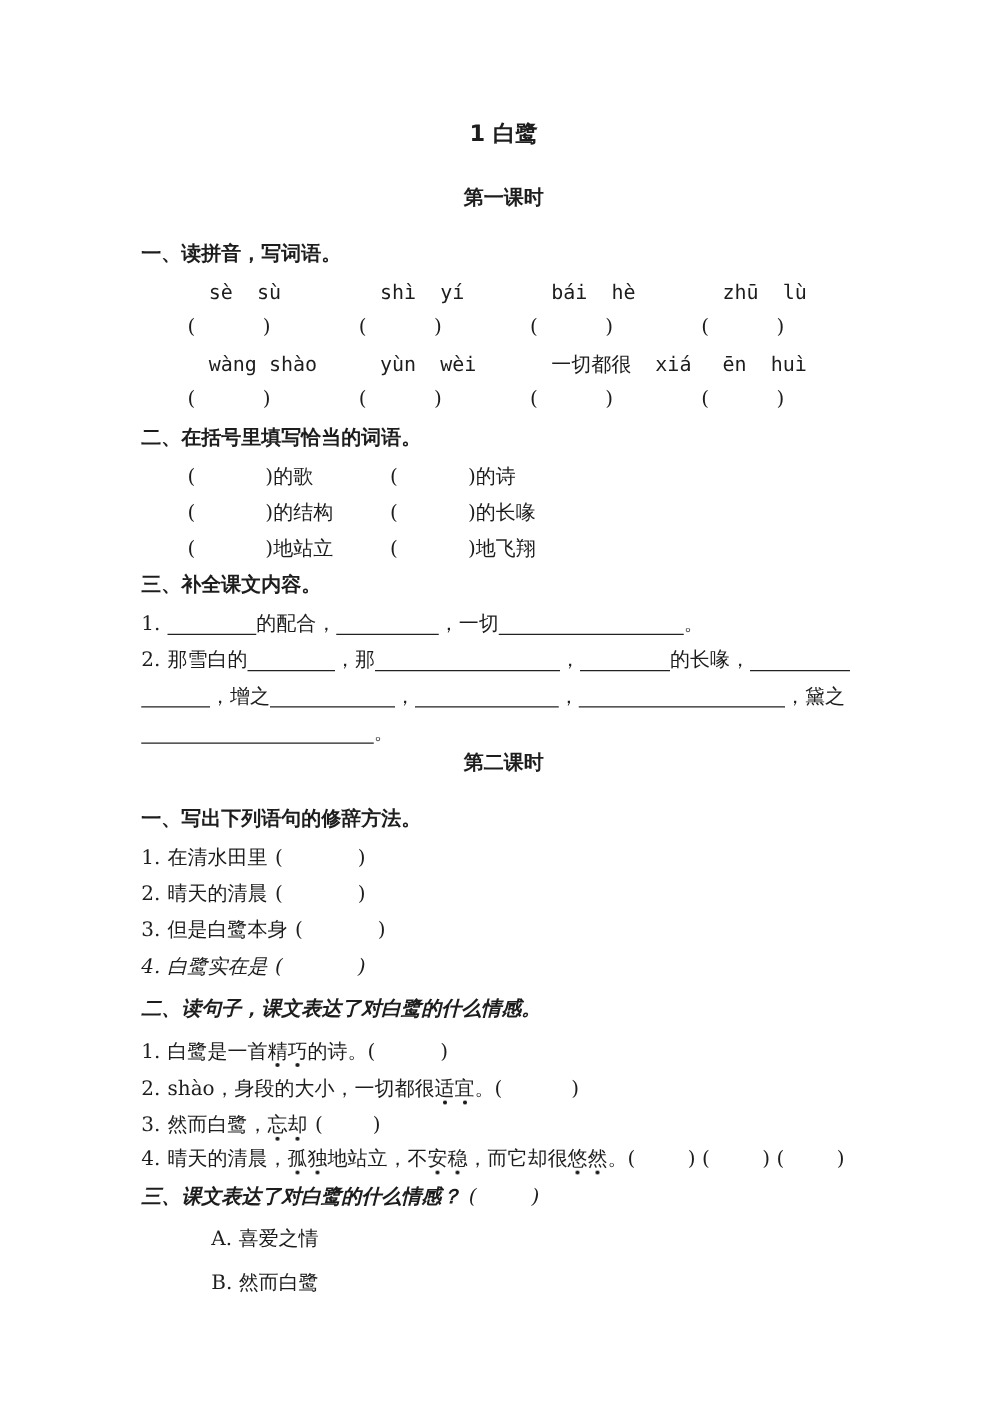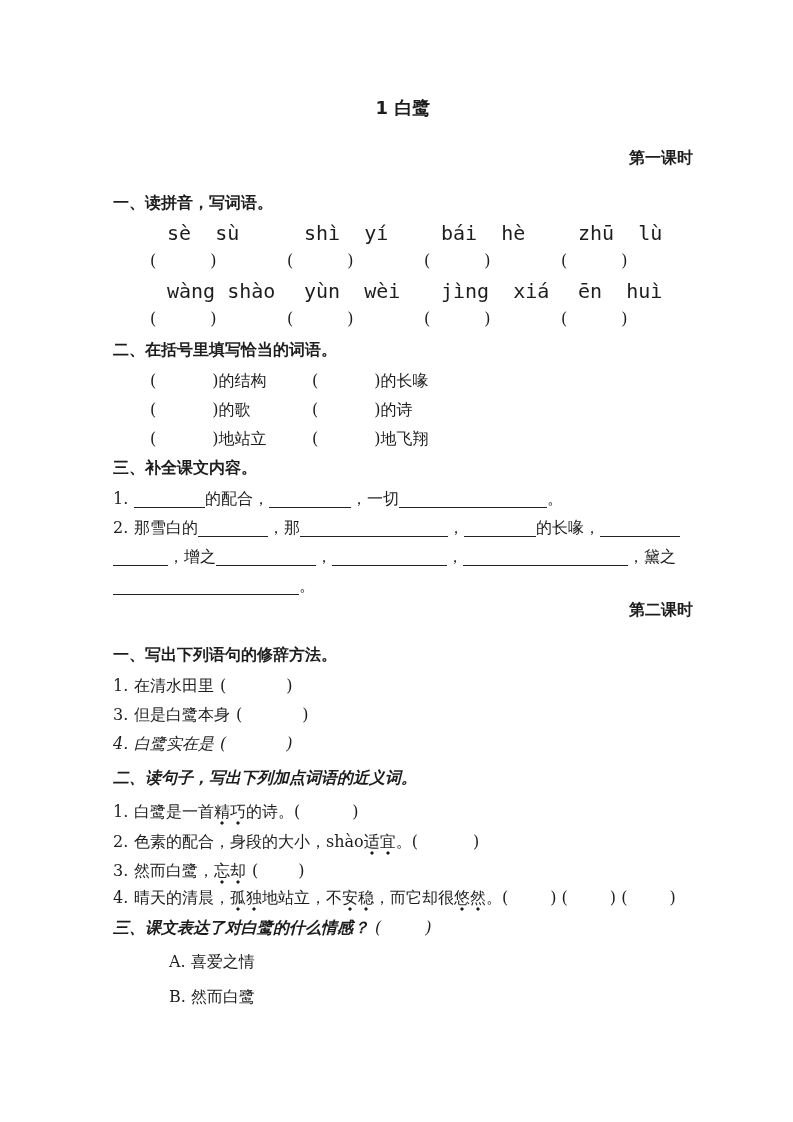--- a/index.html
+++ b/index.html
@@ -16,39 +16,39 @@
     width: 793px; height: 1122px;
     padding: 96px 100px 20px 113px;
   }
   .center { text-align: center; }
   .hei {
     font-family: "DejaVu Sans", "Liberation Sans", sans-serif;
     font-weight: 700;
     margin-top: 22px;
   }
   .doc-title { font-size: 18px; line-height: 24px; margin: 0 0 27px 0; }
-  .session-h { font-size: 16px; line-height: 21px; margin: 0 0 24px 0; text-align: right; }
+  .session-h { font-size: 16px; line-height: 21px; margin: 0 0 24px 0; }
   .sec-h     { font-size: 16px; line-height: 21px; margin: 0 0 10px 0; }
   .row { line-height: 21px; margin: 0 0 8px 0; white-space: nowrap; }
   .mb3  { margin-bottom: 3px; }
   .mb6  { margin-bottom: 6px; }
   .mb9  { margin-bottom: 9px; }
   .mb10 { margin-bottom: 10px; }
   .mb13 { margin-bottom: 13px; font-style: italic; }
   .mb14 { margin-bottom: 14px; }
   
   .py-grid {
     display: grid;
     grid-template-columns: repeat(4, 137px);
     margin-left: 37px;
   }
   .py {
     white-space: pre;
     font-family: "DejaVu Sans Mono", "Liberation Mono", monospace;
-    font-size: 20px;
+    font-size: 16px;
     padding-left: 17px;
   }
   .gap { display: inline-block; }
   .par { font-family: "DejaVu Serif", "Liberation Serif", serif; font-weight: 400; }
   .pgroup { margin-left: 6px; }
   
   .ind37 { margin-left: 37px; }
   .ind39 { margin-left: 56px; }
   .fg { display: inline-block; width: 157px; }
   
@@ -89,39 +89,39 @@
   <div class="py-grid row mb10">
     <span><span class="par">(</span><span class="gap" style="width:54px"></span><span class="par">)</span></span>
     <span><span class="par">(</span><span class="gap" style="width:54px"></span><span class="par">)</span></span>
     <span><span class="par">(</span><span class="gap" style="width:54px"></span><span class="par">)</span></span>
     <span><span class="par">(</span><span class="gap" style="width:54px"></span><span class="par">)</span></span>
   </div>
 
   <div class="py-grid row mb6">
     <span class="py">wàng shào</span>
     <span class="py">yùn  wèi</span>
-    <span class="py">jìng  xiá</span>
+    <span class="py">一切都很  xiá</span>
     <span class="py">ēn  huì</span>
   </div>
   <div class="py-grid row mb10">
     <span><span class="par">(</span><span class="gap" style="width:54px"></span><span class="par">)</span></span>
     <span><span class="par">(</span><span class="gap" style="width:54px"></span><span class="par">)</span></span>
     <span><span class="par">(</span><span class="gap" style="width:54px"></span><span class="par">)</span></span>
     <span><span class="par">(</span><span class="gap" style="width:54px"></span><span class="par">)</span></span>
   </div>
 
   <div class="sec-h hei">二、在括号里填写恰当的词语。</div>
 
   <div class="row ind37">
+    <span class="fg"><span class="par">(</span><span class="gap" style="width:56px"></span><span class="par">)</span><span>的歌</span></span>
+    <span><span class="par">(</span><span class="gap" style="width:56px"></span><span class="par">)</span><span>的诗</span></span>
+  </div>
+  <div class="row ind37">
     <span class="fg"><span class="par">(</span><span class="gap" style="width:56px"></span><span class="par">)</span><span>的结构</span></span>
     <span><span class="par">(</span><span class="gap" style="width:56px"></span><span class="par">)</span><span>的长喙</span></span>
-  </div>
-  <div class="row ind37">
-    <span class="fg"><span class="par">(</span><span class="gap" style="width:56px"></span><span class="par">)</span><span>的歌</span></span>
-    <span><span class="par">(</span><span class="gap" style="width:56px"></span><span class="par">)</span><span>的诗</span></span>
   </div>
   <div class="row ind37">
     <span class="fg"><span class="par">(</span><span class="gap" style="width:56px"></span><span class="par">)</span><span>地站立</span></span>
     <span><span class="par">(</span><span class="gap" style="width:56px"></span><span class="par">)</span><span>地飞翔</span></span>
   </div>
 
   <div class="sec-h hei">三、补全课文内容。</div>
 
   <div class="row">
     <span class="qn">1.</span><span class="bl" style="width:71px"></span><span>的配合，</span><span class="bl" style="width:82px"></span><span>，一切</span><span class="bl" style="width:148px"></span><span>。</span>
@@ -137,33 +137,36 @@
   </div>
 
   <div class="session-h hei center">第二课时</div>
 
   <div class="sec-h hei">一、写出下列语句的修辞方法。</div>
 
   <div class="row">
     <span class="qn">1.</span><span>在清水田里</span><span class="pgroup"><span class="par">(</span><span class="gap" style="width:60px"></span><span class="par">)</span></span>
   </div>
   <div class="row">
+    <span class="qn">2.</span><span>晴天的清晨</span><span class="pgroup"><span class="par">(</span><span class="gap" style="width:60px"></span><span class="par">)</span></span>
+  </div>
+  <div class="row">
     <span class="qn">3.</span><span>但是白鹭本身</span><span class="pgroup"><span class="par">(</span><span class="gap" style="width:60px"></span><span class="par">)</span></span>
   </div>
   <div class="row mb13">
     <span class="qn">4.</span><span>白鹭实在是</span><span class="pgroup"><span class="par">(</span><span class="gap" style="width:60px"></span><span class="par">)</span></span>
   </div>
 
-  <div class="sec-h hei mb13">二、读句子，写出下列加点词语的近义词。</div>
+  <div class="sec-h hei mb13">二、读句子，课文表达了对白鹭的什么情感。</div>
 
   <div class="row mb9">
     <span class="qn">1.</span><span>白鹭是一首</span><span class="em-dot">精巧</span><span>的诗。</span><span><span class="par">(</span><span class="gap" style="width:52px"></span><span class="par">)</span></span>
   </div>
   <div class="row">
-    <span class="qn">2.</span><span>色素的配合，身段的大小，shào</span><span class="em-dot">适宜</span><span>。</span><span><span class="par">(</span><span class="gap" style="width:55px"></span><span class="par">)</span></span>
+    <span class="qn">2.</span><span>shào，身段的大小，一切都很</span><span class="em-dot">适宜</span><span>。</span><span><span class="par">(</span><span class="gap" style="width:55px"></span><span class="par">)</span></span>
   </div>
   <div class="row mb6">
     <span class="qn">3.</span><span>然而白鹭，</span><span class="em-dot">忘却</span><span class="pgroup"><span class="par">(</span><span class="gap" style="width:40px"></span><span class="par">)</span></span>
   </div>
   <div class="row mb9">
     <span class="qn">4.</span><span>晴天的清晨，</span><span class="em-dot">孤独</span><span>地站立，不</span><span class="em-dot">安稳</span><span>，而它却很</span><span class="em-dot">悠然</span><span>。</span><span><span class="par">(</span><span class="gap" style="width:42px"></span><span class="par">)</span></span> <span><span class="par">(</span><span class="gap" style="width:42px"></span><span class="par">)</span></span> <span><span class="par">(</span><span class="gap" style="width:42px"></span><span class="par">)</span></span>
   </div>
 
   <div class="row mb13">
     <span class="hei">三、课文表达了对白鹭的什么情感？</span><span class="pgroup"><span class="par hei">(</span><span class="gap" style="width:44px"></span><span class="par hei">)</span></span>

